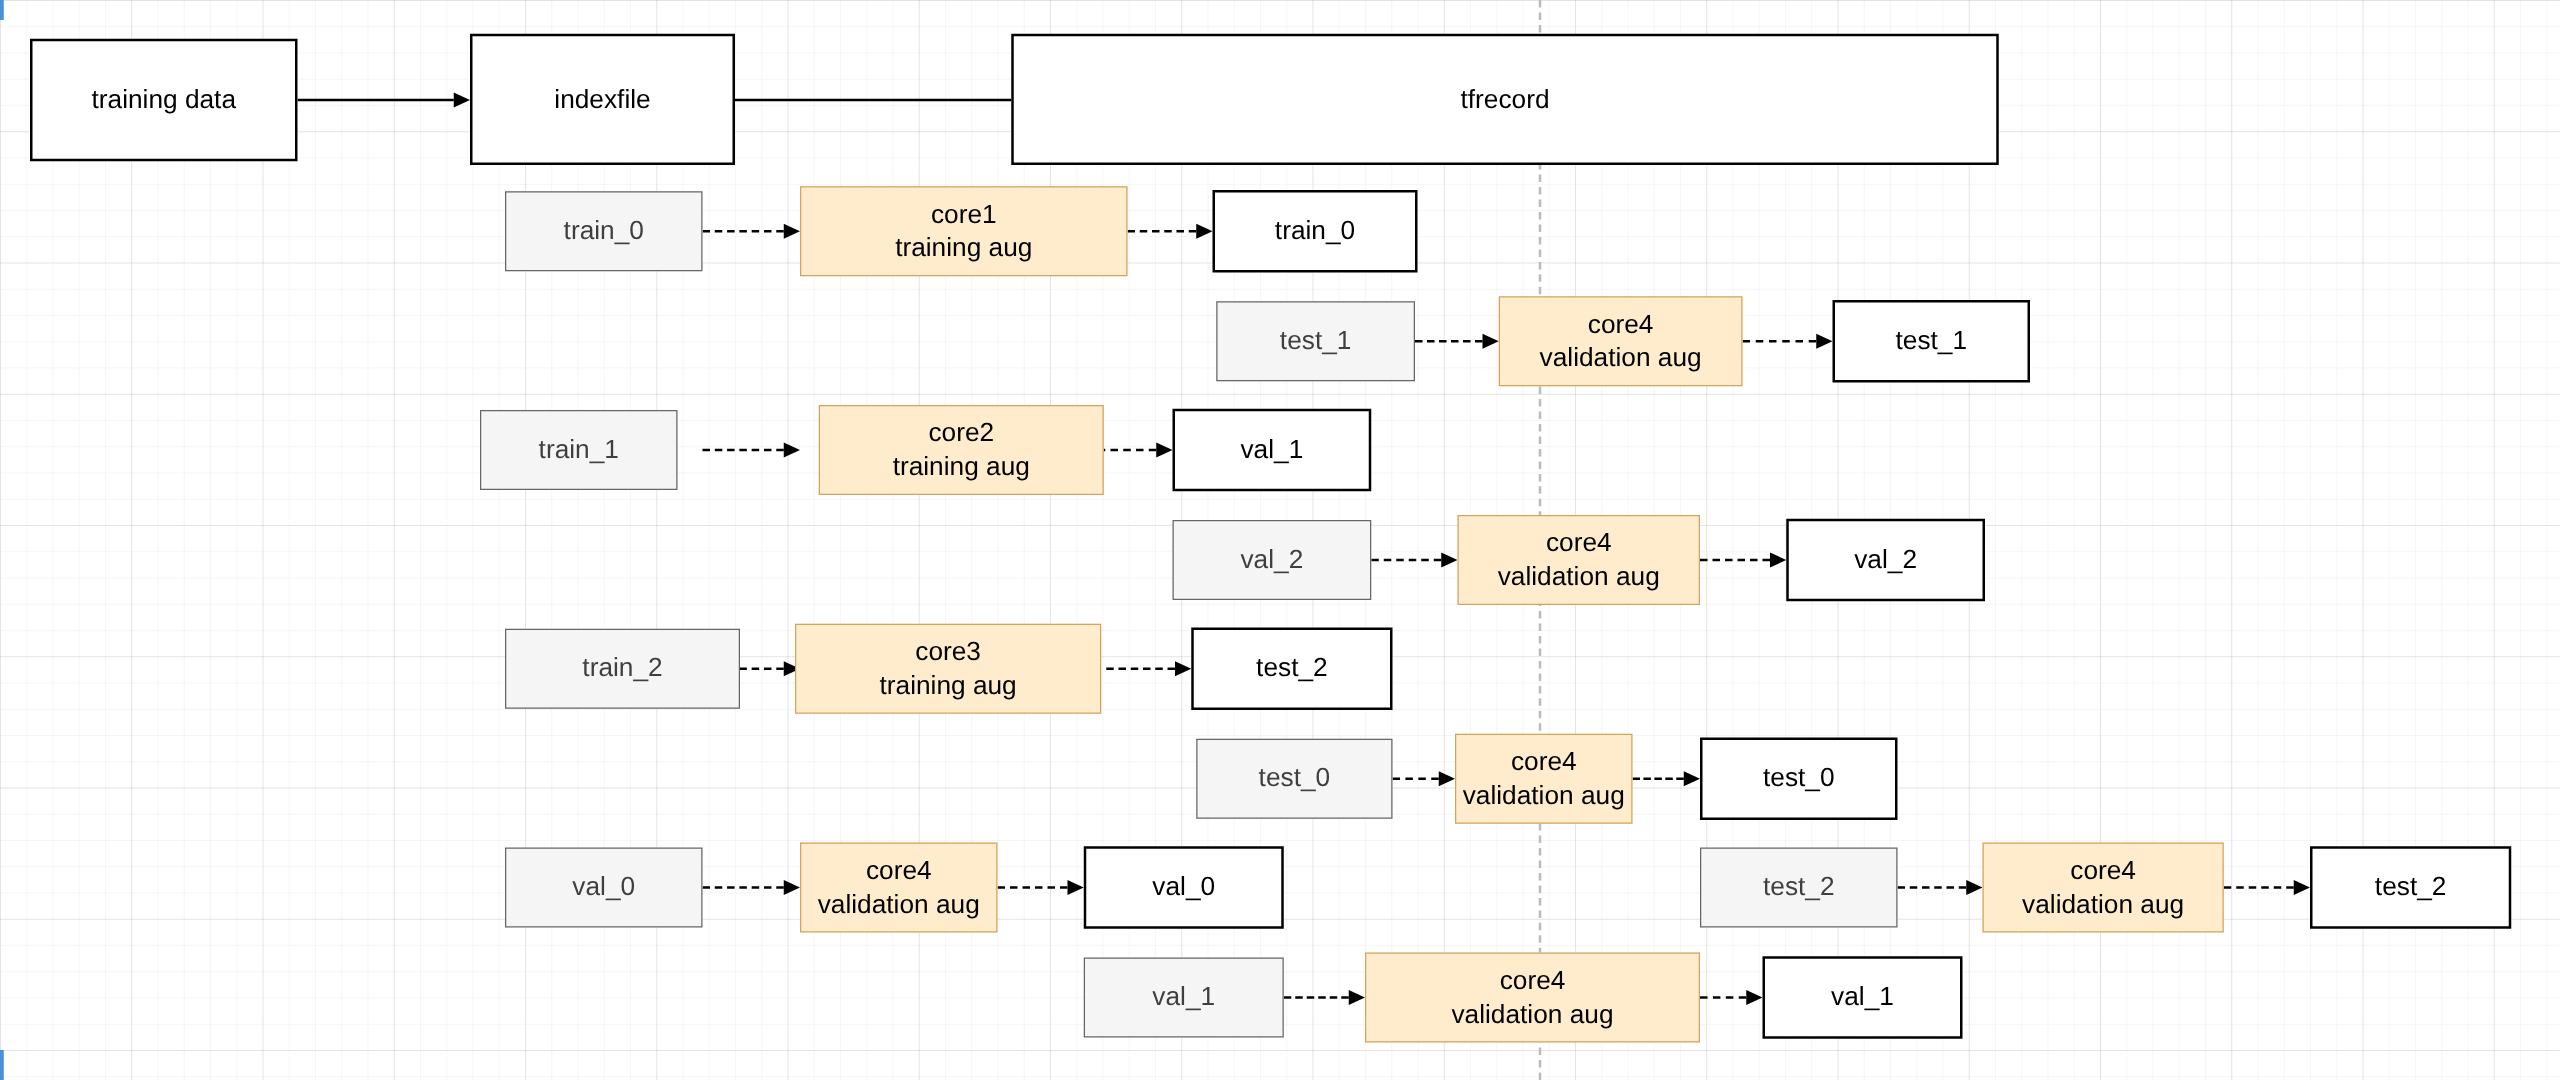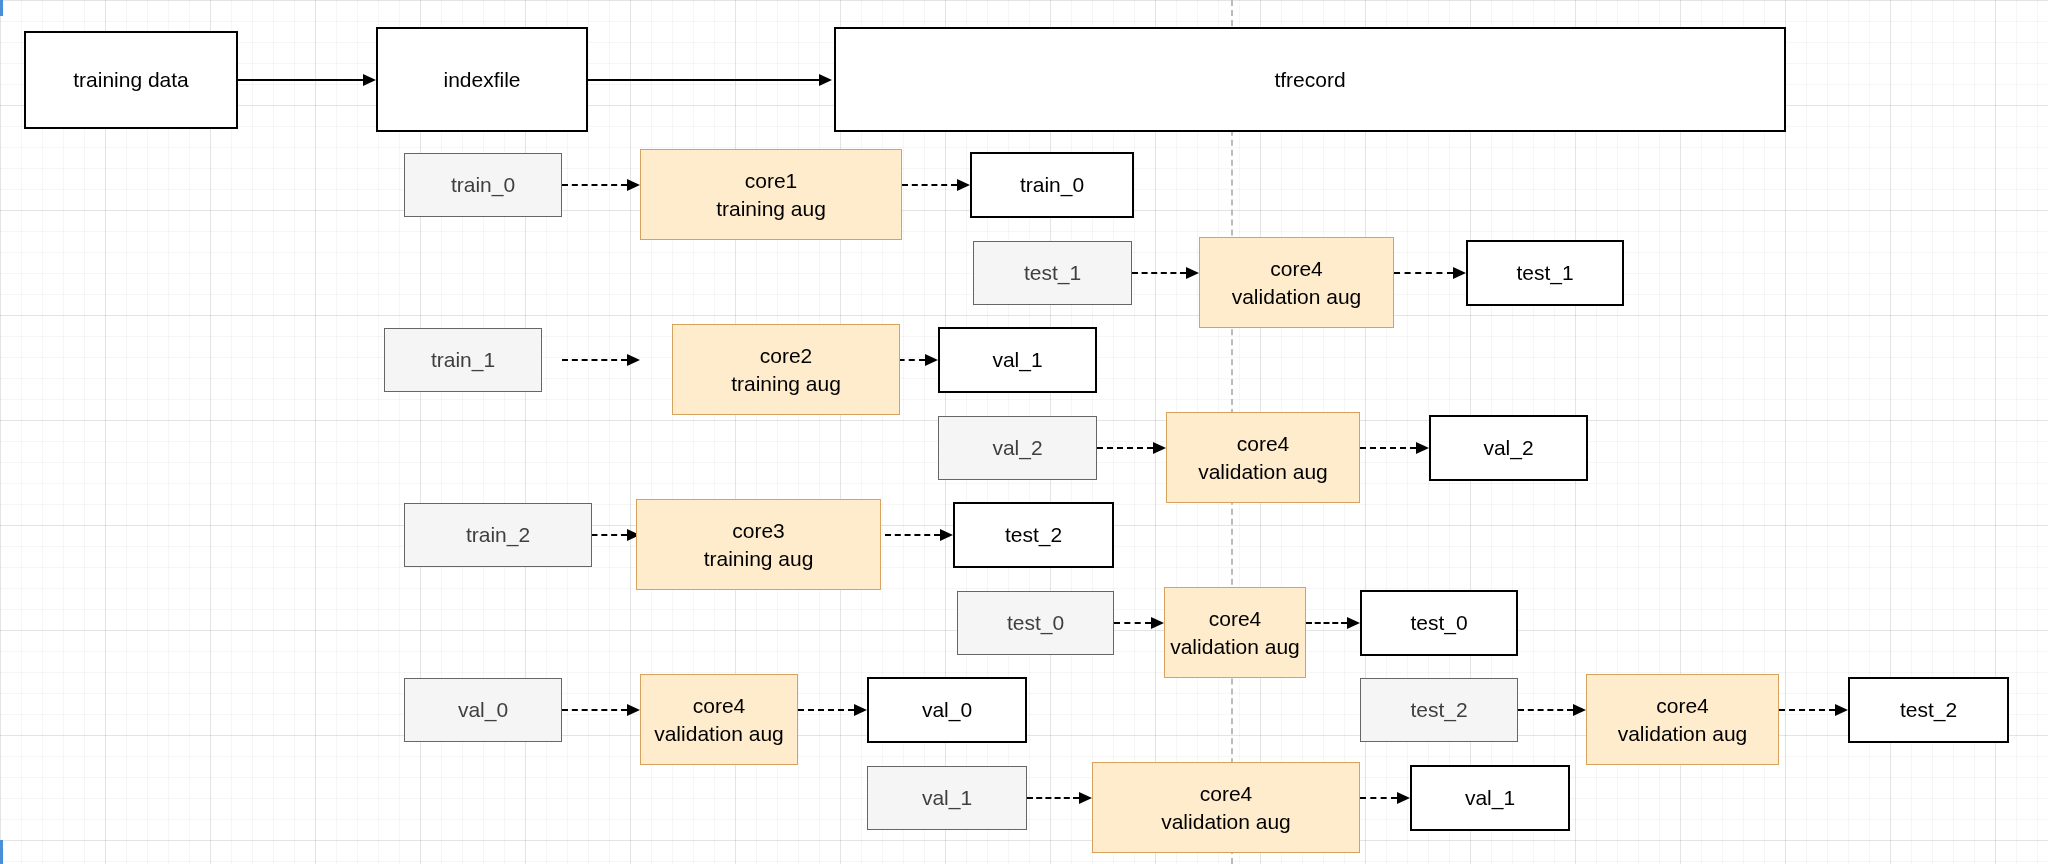--- a/index.html
+++ b/index.html
@@ -57,21 +57,21 @@
   }
   .node.gray {
     background: var(--gray-fill, #f5f5f5);
     border: 1.5px solid var(--gray-border, #666);
     color: #3f3f3f;
     height: 64px;
   }
   .node.yellow {
     background: var(--yellow-fill, #ffeccc);
     border: 1.5px solid var(--yellow-border, #d6a35f);
-    height: 91px;
+    height: 72px;
   }
   .edge {
     position: absolute;
     height: 0;
     z-index: 1;
   }
   .edge.solid { border-top: 2px solid #000; }
   .edge.dashed { border-top: 2px dashed #000; }
   .edge::after {
     content: "";
@@ -90,21 +90,21 @@
 <div id="canvas">
 
   <div class="divider" style="left:1231px"></div>
   <div class="page-marker" style="top:0;height:16px"></div>
   <div class="page-marker" style="top:840px;height:24px"></div>
 
   <div class="node top" style="left:24px;top:31px;width:214px;height:98px">training data</div>
   <div class="edge solid" style="left:238px;top:79px;width:125px"></div>
   <div class="node top" style="left:376px;top:27px;width:212px;height:105px">indexfile</div>
   <div class="edge solid" style="left:588px;top:79px;width:231px"></div>
-  <div class="node top" style="left:834px;top:27px;width:952px;height:105px">tfrecord</div>
+  <div class="node top" style="left:809px;top:27px;width:790px;height:105px">tfrecord</div>
 
   <div class="node gray" style="left:404px;top:153px;width:158px">train_0</div>
   <div class="edge dashed" style="left:562px;top:184px;width:65px"></div>
   <div class="node yellow" style="left:640px;top:149px;width:262px">
     <span>core1</span>
     <span>training aug</span>
   </div>
   <div class="edge dashed" style="left:902px;top:184px;width:55px"></div>
   <div class="node white" style="left:970px;top:152px;width:164px">train_0</div>
 
@@ -112,21 +112,21 @@
   <div class="edge dashed" style="left:1132px;top:272px;width:54px"></div>
   <div class="node yellow" style="left:1199px;top:237px;width:195px">
     <span>core4</span>
     <span>validation aug</span>
   </div>
   <div class="edge dashed" style="left:1394px;top:272px;width:59px"></div>
   <div class="node white" style="left:1466px;top:240px;width:158px">test_1</div>
 
   <div class="node gray" style="left:384px;top:328px;width:158px">train_1</div>
   <div class="edge dashed" style="left:562px;top:359px;width:65px"></div>
-  <div class="node yellow" style="left:672px;top:324px;width:228px">
+  <div class="node yellow" style="left:655px;top:324px;width:228px">
     <span>core2</span>
     <span>training aug</span>
   </div>
   <div class="edge dashed" style="left:868px;top:359px;width:57px"></div>
   <div class="node white" style="left:938px;top:327px;width:159px">val_1</div>
 
   <div class="node gray" style="left:938px;top:416px;width:159px">val_2</div>
   <div class="edge dashed" style="left:1097px;top:447px;width:56px"></div>
   <div class="node yellow" style="left:1166px;top:412px;width:194px">
     <span>core4</span>

